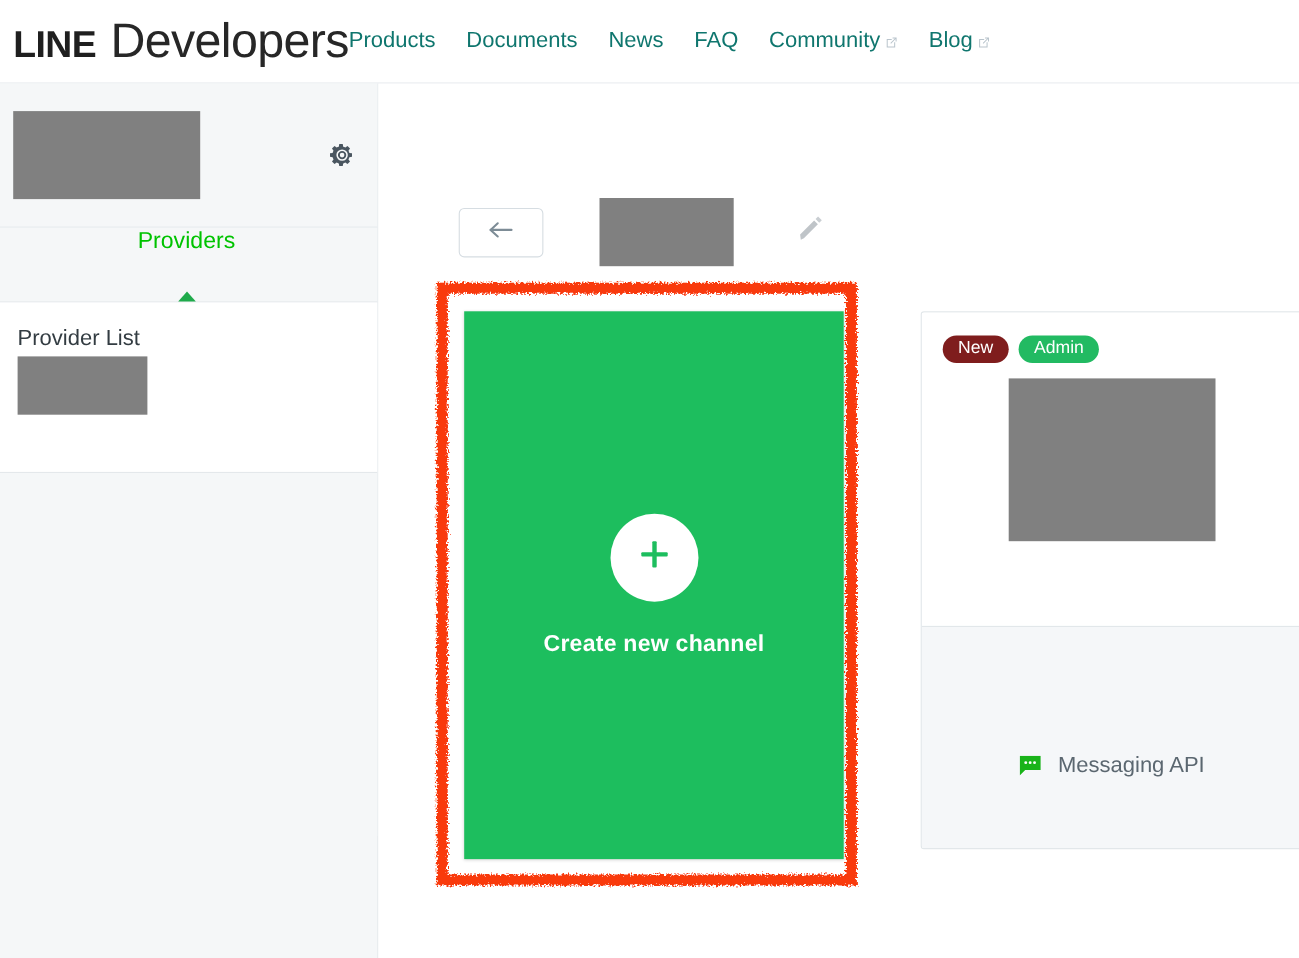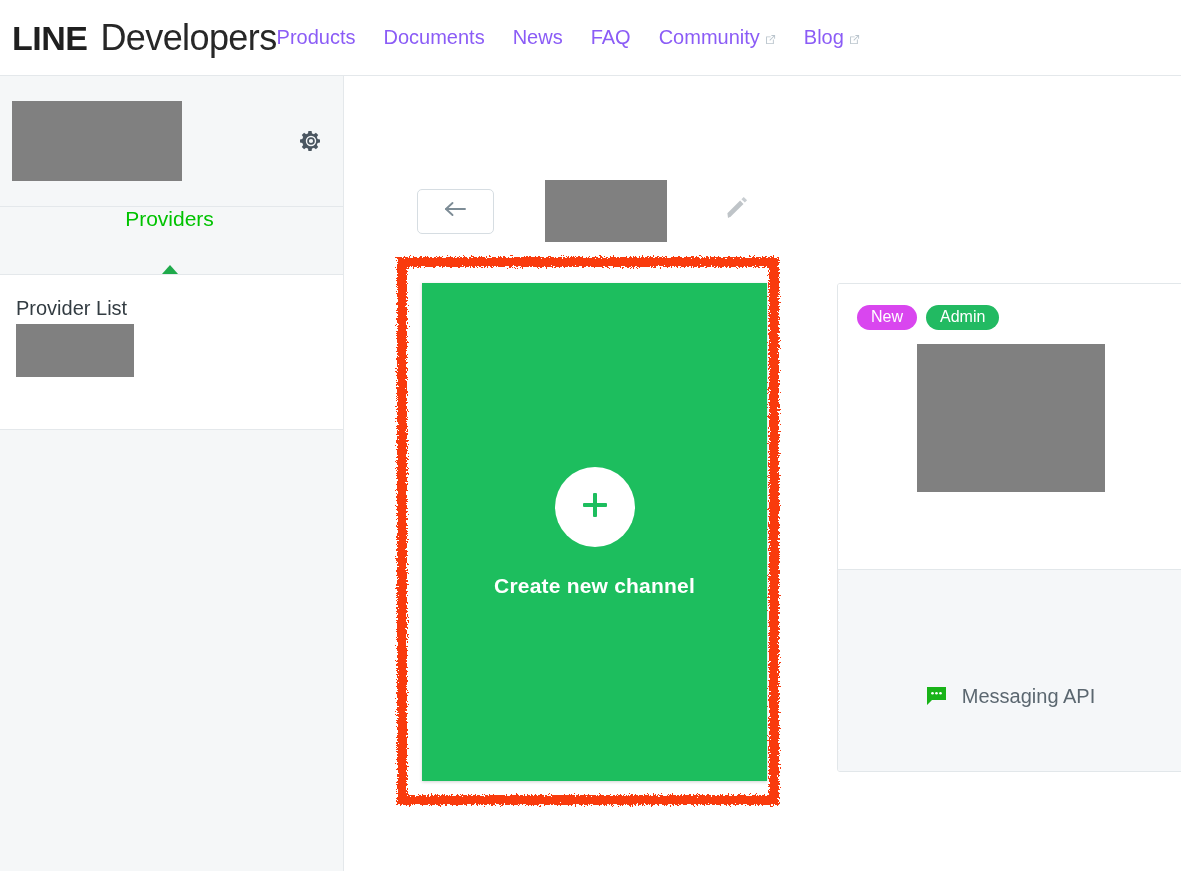--- a/index.html
+++ b/index.html
@@ -30,33 +30,33 @@
     align-items: baseline;
     white-space: nowrap;
   }
   .brand-line {
     font-size: 34px;
     font-weight: 700;
     color: #1f1f1f;
     letter-spacing: -0.5px;
   }
   .brand-dev {
-    font-size: 36px;
+    font-size: 44px;
     font-weight: 500;
     color: #272727;
     margin-left: 13px;
     letter-spacing: -0.6px;
   }
   .nav {
     display: flex;
     align-items: center;
   }
   .nav-item {
     font-size: 20px;
-    color: #8b5cf6;
+    color: #0f766e;
     margin-right: 28px;
     white-space: nowrap;
     display: inline-flex;
     align-items: flex-start;
     cursor: pointer;
     text-decoration: none;
   }
   .nav-item:last-child { margin-right: 0; }
   .ext-icon {
     display: inline-block;
@@ -258,21 +258,21 @@
     margin-bottom: 14px;
   }
   .badge {
     border-radius: 13px;
     color: #fff;
     font-size: 16px;
     padding: 4px 14px 5px 14px;
     line-height: 1;
     display: inline-block;
   }
-  .badge-new { background: #d946ef; }
+  .badge-new { background: #7f1d1d; }
   .badge-admin { background: #22ba62; }
   .channel-thumb-row {
     display: flex;
     justify-content: center;
   }
   .channel-footer {
     background: #f5f7f9;
     border-top: 1px solid #e2e7ea;
     height: 202px;
     box-sizing: border-box;

